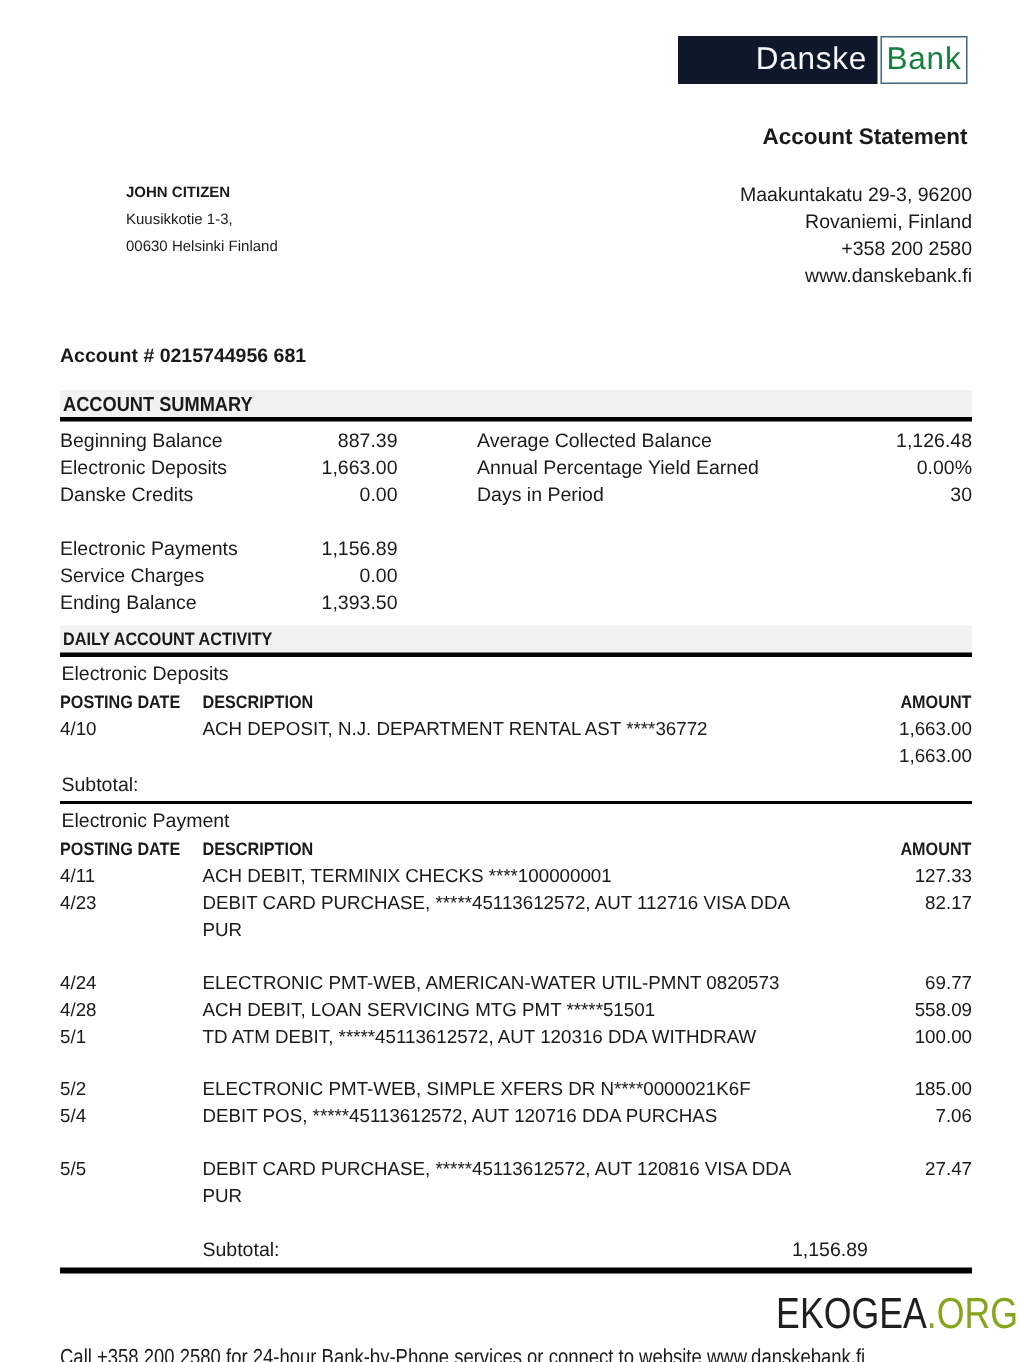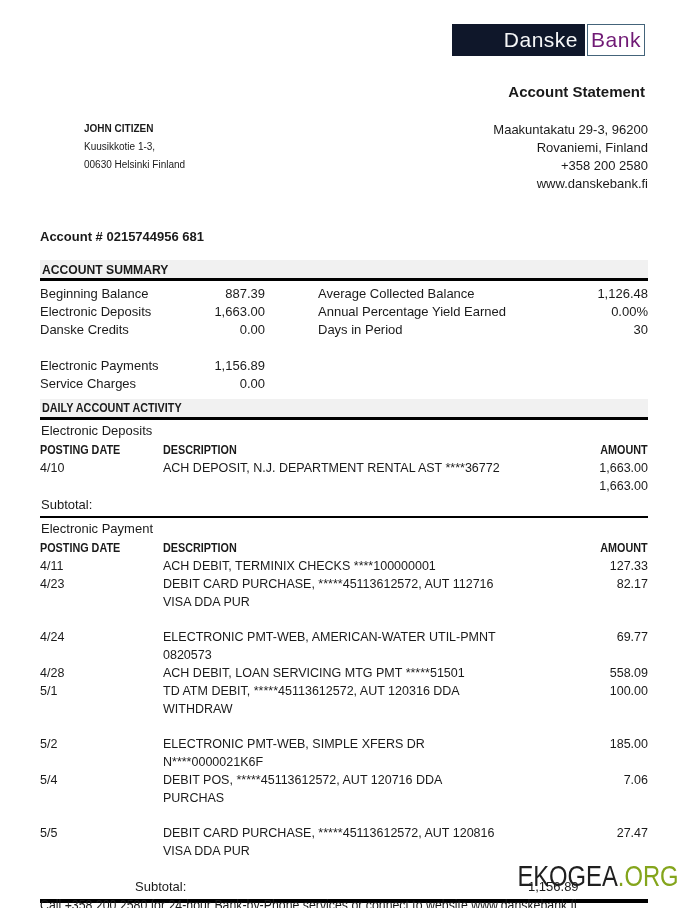--- a/index.html
+++ b/index.html
@@ -12,21 +12,21 @@
   .content { position:absolute; left:40px; right:33px; top:0; }
 
   
   .logo { position:absolute; top:24px; right:3px; display:flex; height:32px; }
   .logo-danske {
     background:#0f172a; color:#f5f6f7; width:133px; height:32px;
     display:flex; align-items:center; justify-content:flex-end;
     font-size:21px; padding-right:7px; letter-spacing:.5px;
   }
   .logo-bank {
-    background:#fff; color:#701a75; border:1px solid #44647a; width:58px; height:32px;
+    background:#fff; color:#15803d; border:1px solid #44647a; width:58px; height:32px;
     display:flex; align-items:center; justify-content:center;
     font-size:21px; letter-spacing:.5px; margin-left:2px;
   }
 
   .title { position:absolute; top:83px; right:3px; font-weight:bold; font-size:15px; }
 
   .customer { position:absolute; top:120px; left:4px; font-size:10px; line-height:18px;margin-left:40px; }
   .customer .name { font-weight:bold; }
   .bank-address { position:absolute; top:121px; right:0; text-align:right; font-size:13px; line-height:18px; }
 
@@ -47,21 +47,21 @@
   
   .summary-grid { display:flex; margin-top:4px; font-size:13px; }
   .sum-left { width:225px; }
   .sum-right { flex:1; margin-left:53px; }
   .sum-row { display:flex; justify-content:space-between; min-height:18px; line-height:18px; }
   .sum-value { text-align:right; }
   .spacer6 { height:6px; }
 
   
   .subsection { font-size:13px; line-height:16px; margin:3px 0 3px 1px; }
-  .trow { display:grid; grid-template-columns:95px 1fr 120px;gap:28px; }
+  .trow { display:grid; grid-template-columns:95px 1fr 120px; }
   .thead { font-weight:bold; font-size:12px; line-height:17px; }
   .trow .amt { text-align:right; }
   .drow { font-size:12.5px; line-height:18px; }
   .gap-after { margin-bottom:17px; }
   .total-row { font-size:12.5px; line-height:18px; }
   .subtotal1 { font-size:13px; line-height:16px; padding:2px 0 3px 1px; border-bottom:2px solid #000; }
   .subtotal2 {
     display:grid; grid-template-columns:95px 1fr 120px; font-size:13px; line-height:20px;
     margin-top:16px; border-bottom:4px solid #000; padding-bottom:2px;
   }
@@ -138,20 +138,24 @@
             <div class="sum-row">
               <span class="sum-label">Electronic Payments</span>
               <span class="sum-value">1,156.89</span>
             </div>
 
             <div class="sum-row">
               <span class="sum-label">Service Charges</span>
               <span class="sum-value">0.00</span>
             </div>
 
+            <div class="sum-row">
+              <span class="sum-label">Ending Balance</span>
+              <span class="sum-value">1,393.50</span>
+            </div>
 
         </div>
         <div class="sum-right">
 
             <div class="sum-row">
               <span class="sum-label">Average Collected Balance</span>
               <span class="sum-value">1,126.48</span>
             </div>
 
             <div class="sum-row">

